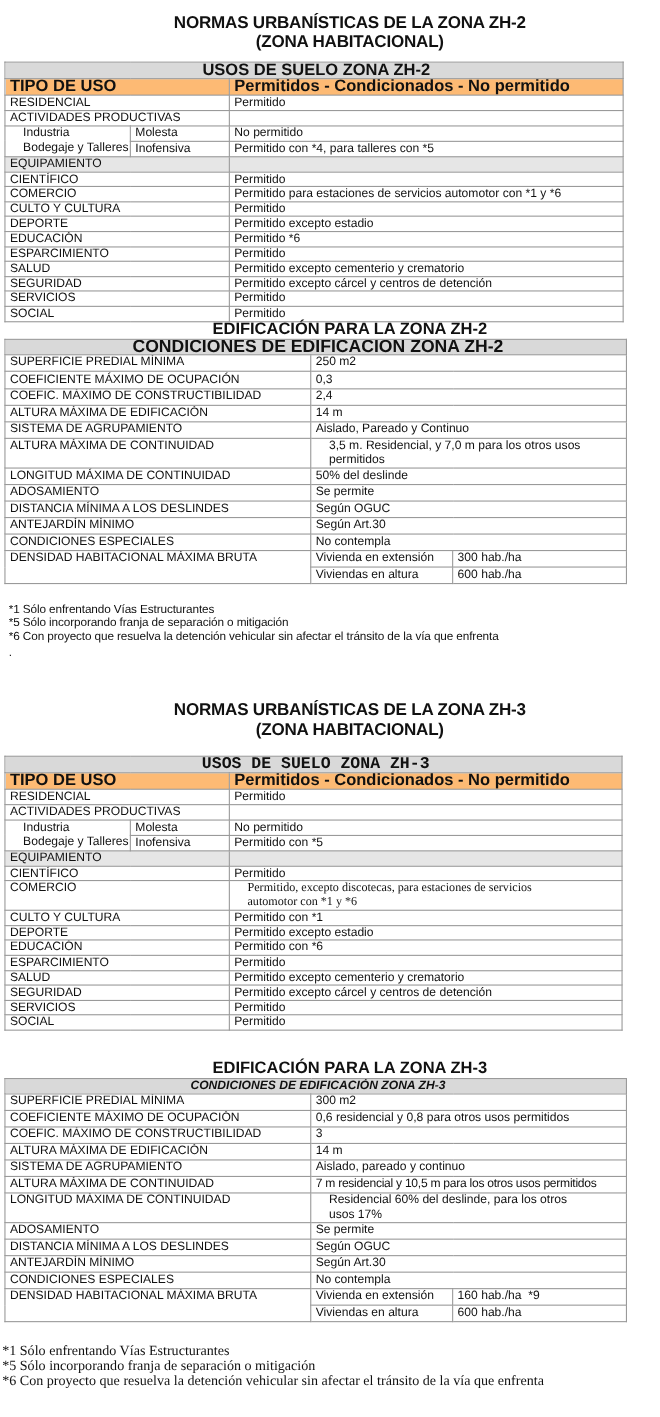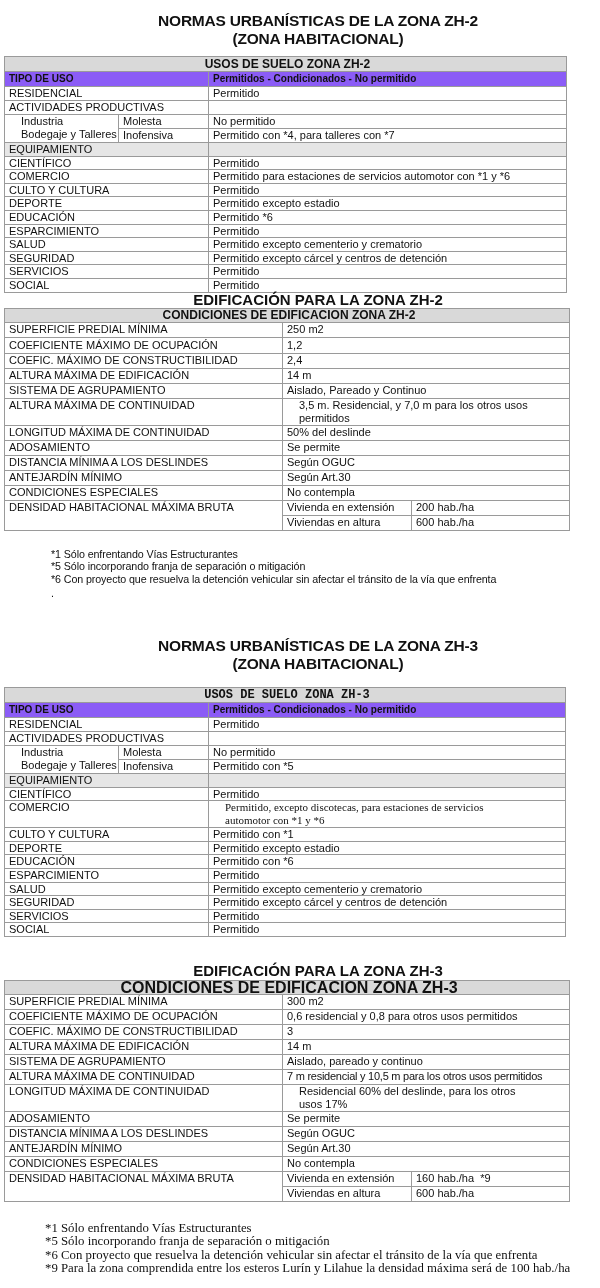--- a/index.html
+++ b/index.html
@@ -2,27 +2,27 @@
 <html><head>
 <meta charset="utf-8">
 <style>
   html, body { margin: 0; padding: 0; background: #ffffff; }
   body { width: 600px; height: 1288px; position: relative; overflow: hidden; font-family: "Liberation Sans", sans-serif; color: #111; }
   .title { position: absolute; left: 0; width: 636px; text-align: center; font-weight: bold; font-size: 15.5px; line-height: 18px; letter-spacing: -0.2px; }
   table { border-collapse: collapse; position: absolute; left: 4px; table-layout: fixed; }
   td { border: 1px solid #9a9a9a; font-size: 11px; line-height: 12.6px; padding: 0 0 0 4px; vertical-align: top; overflow: hidden; white-space: nowrap; }
   td.b { font-weight: normal; }
   td.wrap { white-space: normal; padding-left: 16px; }
-  .top td { background: #d9d9d9; text-align: center; font-weight: bold; font-size: 12px; line-height: 14px; }
-  .sub td { font-weight: bold; font-size: 10px; line-height: 14px; background: #8b5cf6; }
+  .top td { background: #d9d9d9; text-align: center; font-weight: bold; font-size: 15px; line-height: 14px; }
+  .sub td { font-weight: bold; font-size: 15px; line-height: 14px; background: #fdba74; }
   .grey td { background: #e6e6e6; }
   .ed-title { position: absolute; left: 0; width: 636px; text-align: center; font-weight: bold; font-size: 15px; line-height: 16px; }
   .notes { position: absolute; left: 8px; font-size: 10.7px; line-height: 12.3px; letter-spacing: -0.1px; }
   .notes.serif { font-family: "Liberation Serif", serif; font-size: 12.8px; line-height: 13.4px; left: 2px; letter-spacing: 0; }
-  .notes div { white-space: nowrap; margin-left: 43px; }
+  .notes div { white-space: nowrap; }
 </style>
 </head>
 <body>
 
 <div class="title" style="top:12px;">
   <div>NORMAS URBANÍSTICAS DE LA ZONA ZH-2</div>
   <div>(ZONA HABITACIONAL)</div>
 </div>
 
 <table style="top:56px; width:562px;">
@@ -50,21 +50,21 @@
   <tr>
     <td rowspan="2" class="b wrap" style="line-height:13.5px;">
       <div>Industria</div>
       <div>Bodegaje y Talleres</div>
     </td>
     <td class="b">Molesta</td>
     <td>No permitido</td>
   </tr>
   <tr>
     <td class="b">Inofensiva</td>
-    <td>Permitido  con *4, para talleres con *7</td>
+    <td>Permitido  con *4, para talleres con *5</td>
   </tr>
   <tr class="grey">
     <td colspan="2" class="b" style="height:13px;">EQUIPAMIENTO</td>
     <td></td>
   </tr>
   <tr>
         <td colspan="2" class="b">CIENTÍFICO</td>
         <td>Permitido</td>
       </tr>
   <tr>
@@ -109,29 +109,29 @@
 <div class="ed-title" style="top:292px;">EDIFICACIÓN PARA LA ZONA ZH-2</div>
 
 <table style="top:308px; width:565px;">
   <colgroup>
       <col style="width:278px">
       <col style="width:129px">
       <col style="width:158px">
     </colgroup>
   <tbody>
       <tr class="top">
-        <td colspan="3" style="font-size:12px;line-height:13px;">CONDICIONES DE EDIFICACIÓN ZONA ZH-2</td>
+        <td colspan="3" style="font-size:16px;line-height:13px;">CONDICIONES DE EDIFICACIÓN ZONA ZH-2</td>
       </tr>
   <tr>
         <td class="b" style="height:14px;">SUPERFICIE PREDIAL MÍNIMA</td>
         <td colspan="2">250 m2</td>
       </tr>
   <tr>
         <td class="b" style="height:14px;padding-top:1px;">COEFICIENTE MÁXIMO DE OCUPACIÓN</td>
-        <td colspan="2" style="padding-top:1px;">1,2</td>
+        <td colspan="2" style="padding-top:1px;">0,3</td>
       </tr>
   <tr>
         <td class="b" style="height:14px;">COEFIC. MÁXIMO DE CONSTRUCTIBILIDAD</td>
         <td colspan="2">2,4</td>
       </tr>
   <tr>
         <td class="b" style="height:14px;">ALTURA MÁXIMA DE EDIFICACIÓN</td>
         <td colspan="2">14 m</td>
       </tr>
   <tr>
@@ -158,21 +158,21 @@
         <td class="b" style="height:14px;">ANTEJARDÍN MÍNIMO</td>
         <td colspan="2">Según Art.30</td>
       </tr>
   <tr>
         <td class="b" style="height:14px;">CONDICIONES ESPECIALES</td>
         <td colspan="2">No contempla</td>
       </tr>
   <tr>
     <td rowspan="2" class="b">DENSIDAD HABITACIONAL MÁXIMA BRUTA</td>
     <td style="height:14px;">Vivienda en extensión</td>
-    <td>200 hab./ha</td>
+    <td>300 hab./ha</td>
   </tr>
   <tr>
     <td style="height:14px;">Viviendas en altura</td>
     <td>600 hab./ha</td>
   </tr>
 </tbody>
   </table>
 
 <div class="notes" style="top:548px;">
   <div>*1 Sólo enfrentando Vías Estructurantes</div>
@@ -270,21 +270,21 @@
 <div class="ed-title" style="top:963px;">EDIFICACIÓN PARA LA ZONA ZH-3</div>
 
 <table style="top:980px; width:565px;">
   <colgroup>
       <col style="width:278px">
       <col style="width:129px">
       <col style="width:158px">
     </colgroup>
   <tbody>
       <tr class="top">
-        <td colspan="3" style="font-size:16px;line-height:13px;">CONDICIONES DE EDIFICACIÓN ZONA ZH-3</td>
+        <td colspan="3" style="font-size:11px;line-height:13px;font-style:italic;">CONDICIONES DE EDIFICACIÓN ZONA ZH-3</td>
       </tr>
   <tr>
         <td class="b" style="height:14px;">SUPERFICIE PREDIAL MÍNIMA</td>
         <td colspan="2">300 m2</td>
       </tr>
   <tr>
         <td class="b" style="height:14px;">COEFICIENTE MÁXIMO DE OCUPACIÓN</td>
         <td colspan="2">0,6 residencial y 0,8 para otros usos permitidos</td>
       </tr>
   <tr>
@@ -332,14 +332,13 @@
     <td style="height:14px;">Viviendas en altura</td>
     <td>600 hab./ha</td>
   </tr>
 </tbody>
   </table>
 
 <div class="notes serif" style="top:1222px;">
   <div>*1 Sólo enfrentando Vías Estructurantes</div>
   <div>*5 Sólo incorporando franja de separación o mitigación</div>
   <div>*6 Con proyecto que resuelva la detención vehicular sin afectar el tránsito de la vía que enfrenta</div>
-  <div>*9 Para la zona comprendida entre los esteros Lurín y Lilahue la densidad máxima será de 100 hab./ha</div>
 </div>
 
 </body></html>

